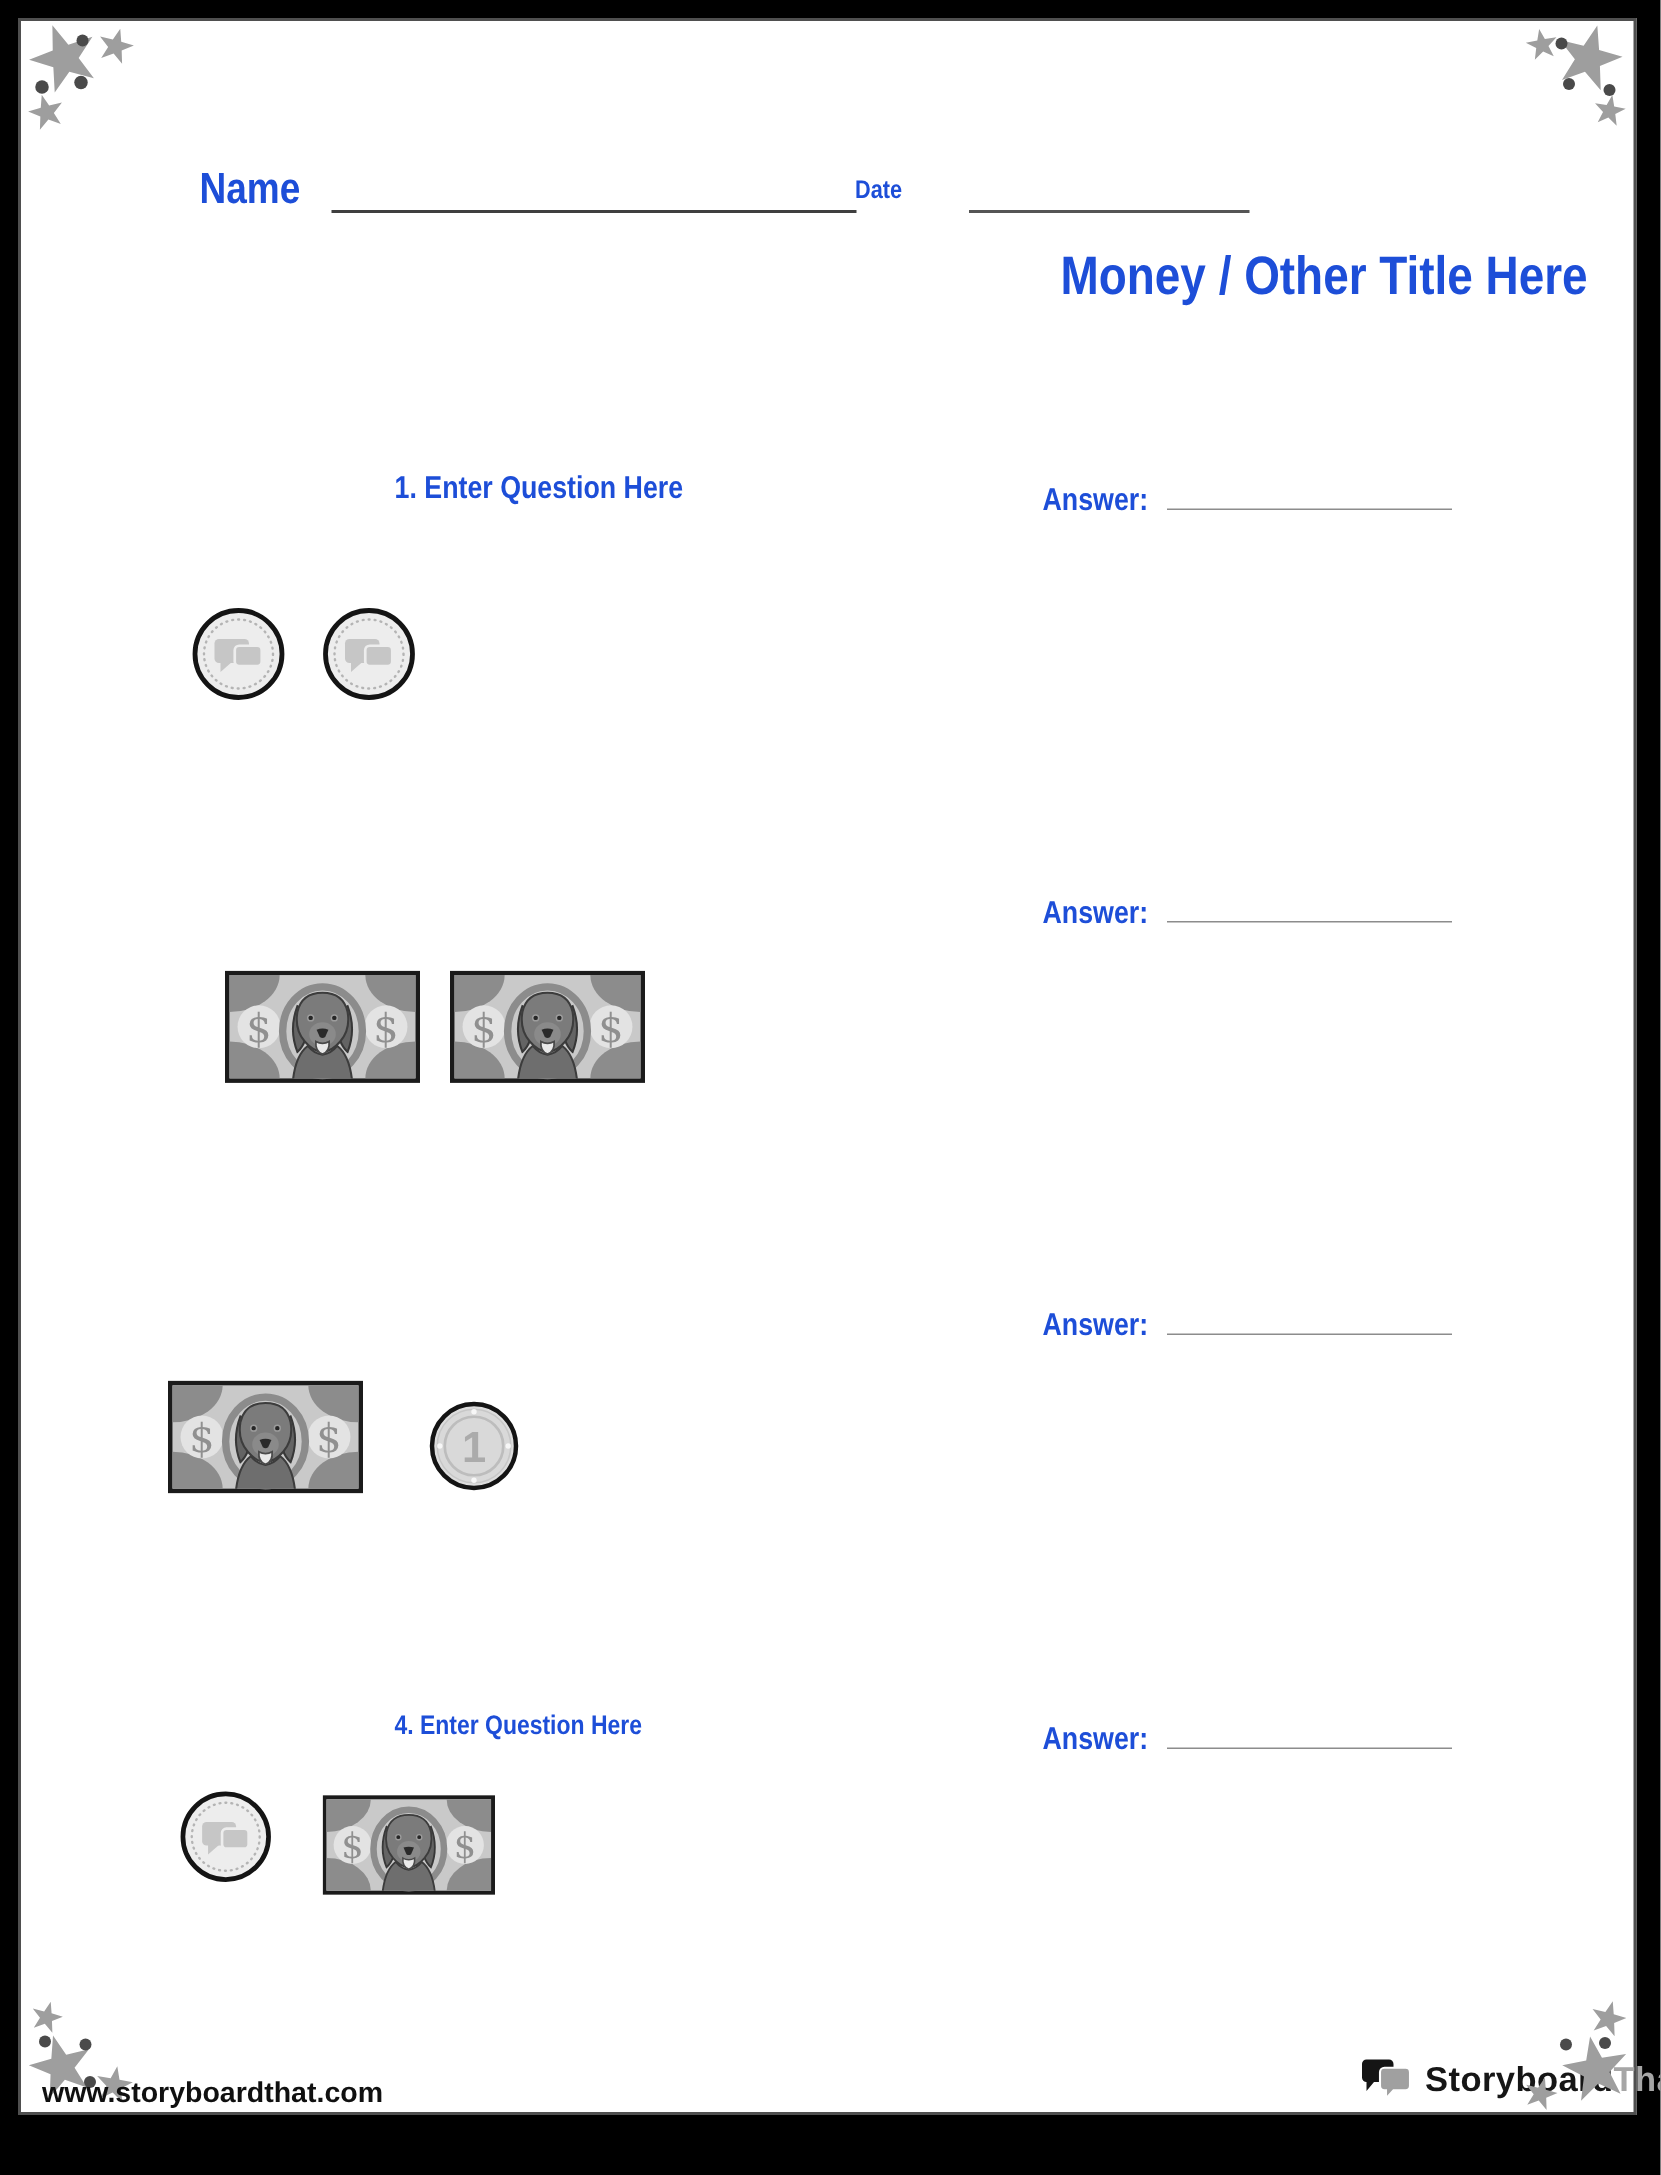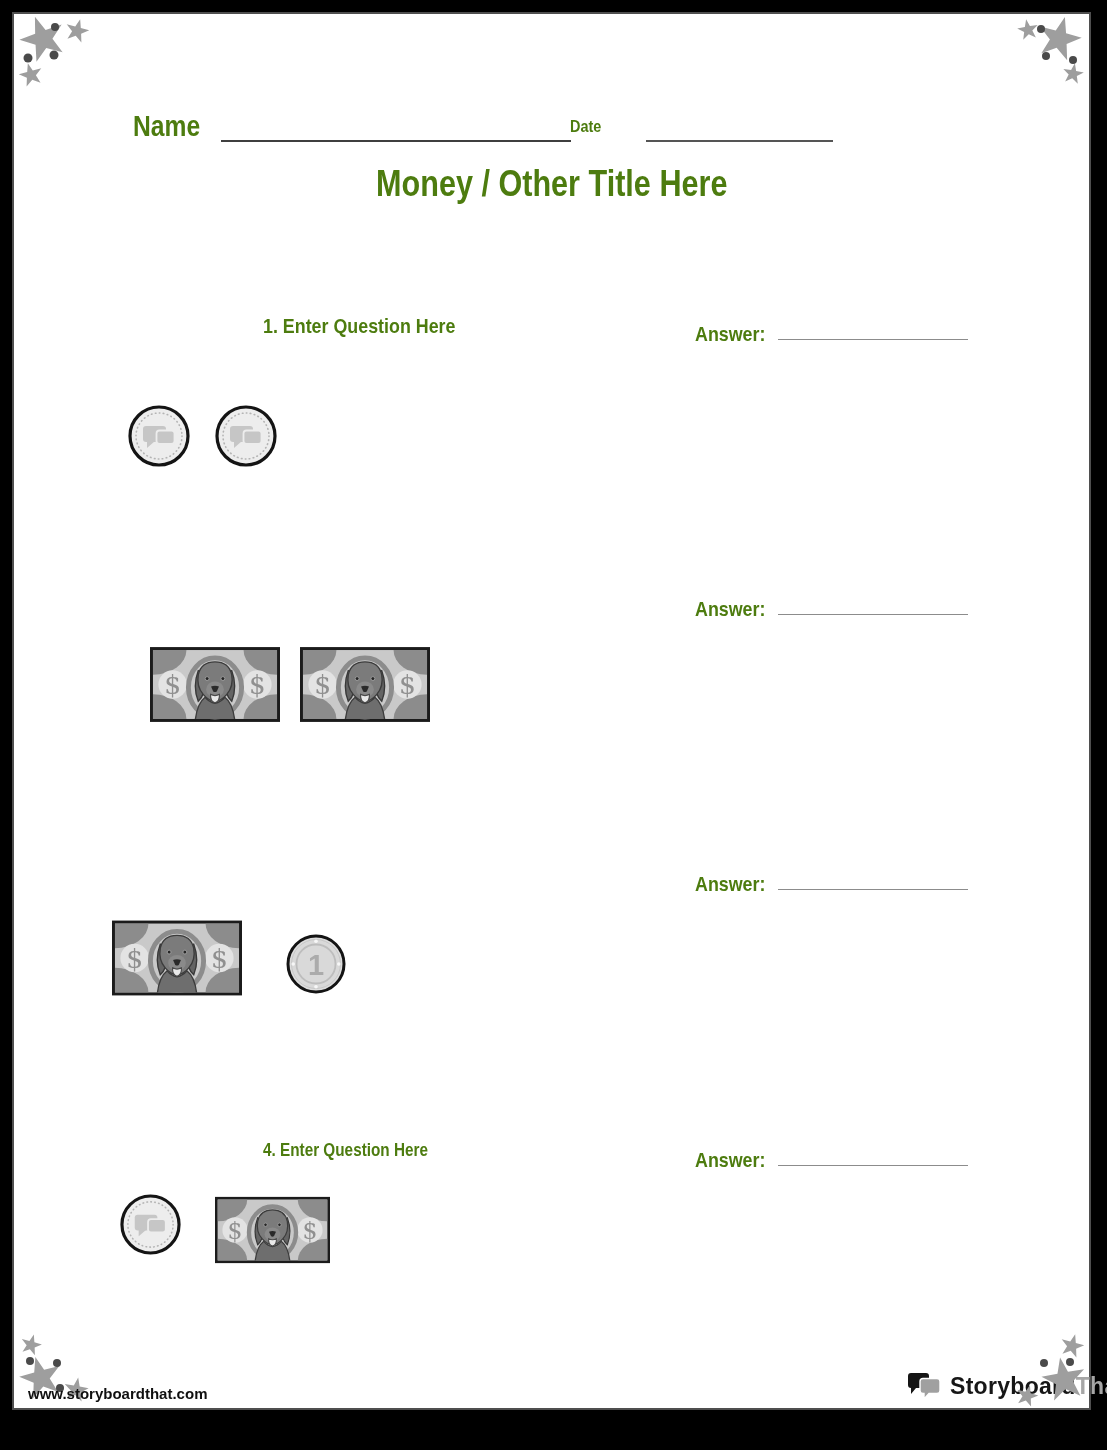--- a/index.html
+++ b/index.html
@@ -11,29 +11,29 @@
     overflow:hidden;
   }
   .page{
     position:absolute;left:12px;top:12px;
     width:1079px;height:1398px;
     box-sizing:border-box;
     background:#fff;
     border:2px solid #4f4f4f;
   }
   .abs{position:absolute;}
-  .txt{color:#4d7c0f;font-weight:700;white-space:nowrap;}
+  .txt{color:#1d4ed8;font-weight:700;white-space:nowrap;}
   .cond{display:inline-block;transform:scaleX(.85);}
   .cond-l{transform-origin:0 50%;}
   .rule{position:absolute;height:0;}
   .rule.heavy{border-top:2.5px solid #3f3f3f;}
   .rule.med{border-top:2px solid #555;}
   .rule.thin{border-top:1.5px solid #8c8c8c;}
-  .title-wrap{left:0;width:100%;text-align:center;}
-  .footer-url{color:#101010;font-weight:700;font-size:15px;z-index:5;}
+  .title-wrap{left:0;width:100%;text-align:right;}
+  .footer-url{color:#101010;font-weight:700;font-size:19px;z-index:5;}
   .logo-row{display:flex;align-items:flex-end;gap:7px;z-index:2;}
   .logo-text{font-size:23px;font-weight:700;color:#161616;letter-spacing:.3px;}
   .logo-text .that{color:#a6a6a6;}
   .cluster{position:absolute;z-index:4;pointer-events:none;}
   svg{display:block;}
 </style>
 </head>
 <body>
 
 <svg width="0" height="0" style="position:absolute" aria-hidden="true">

